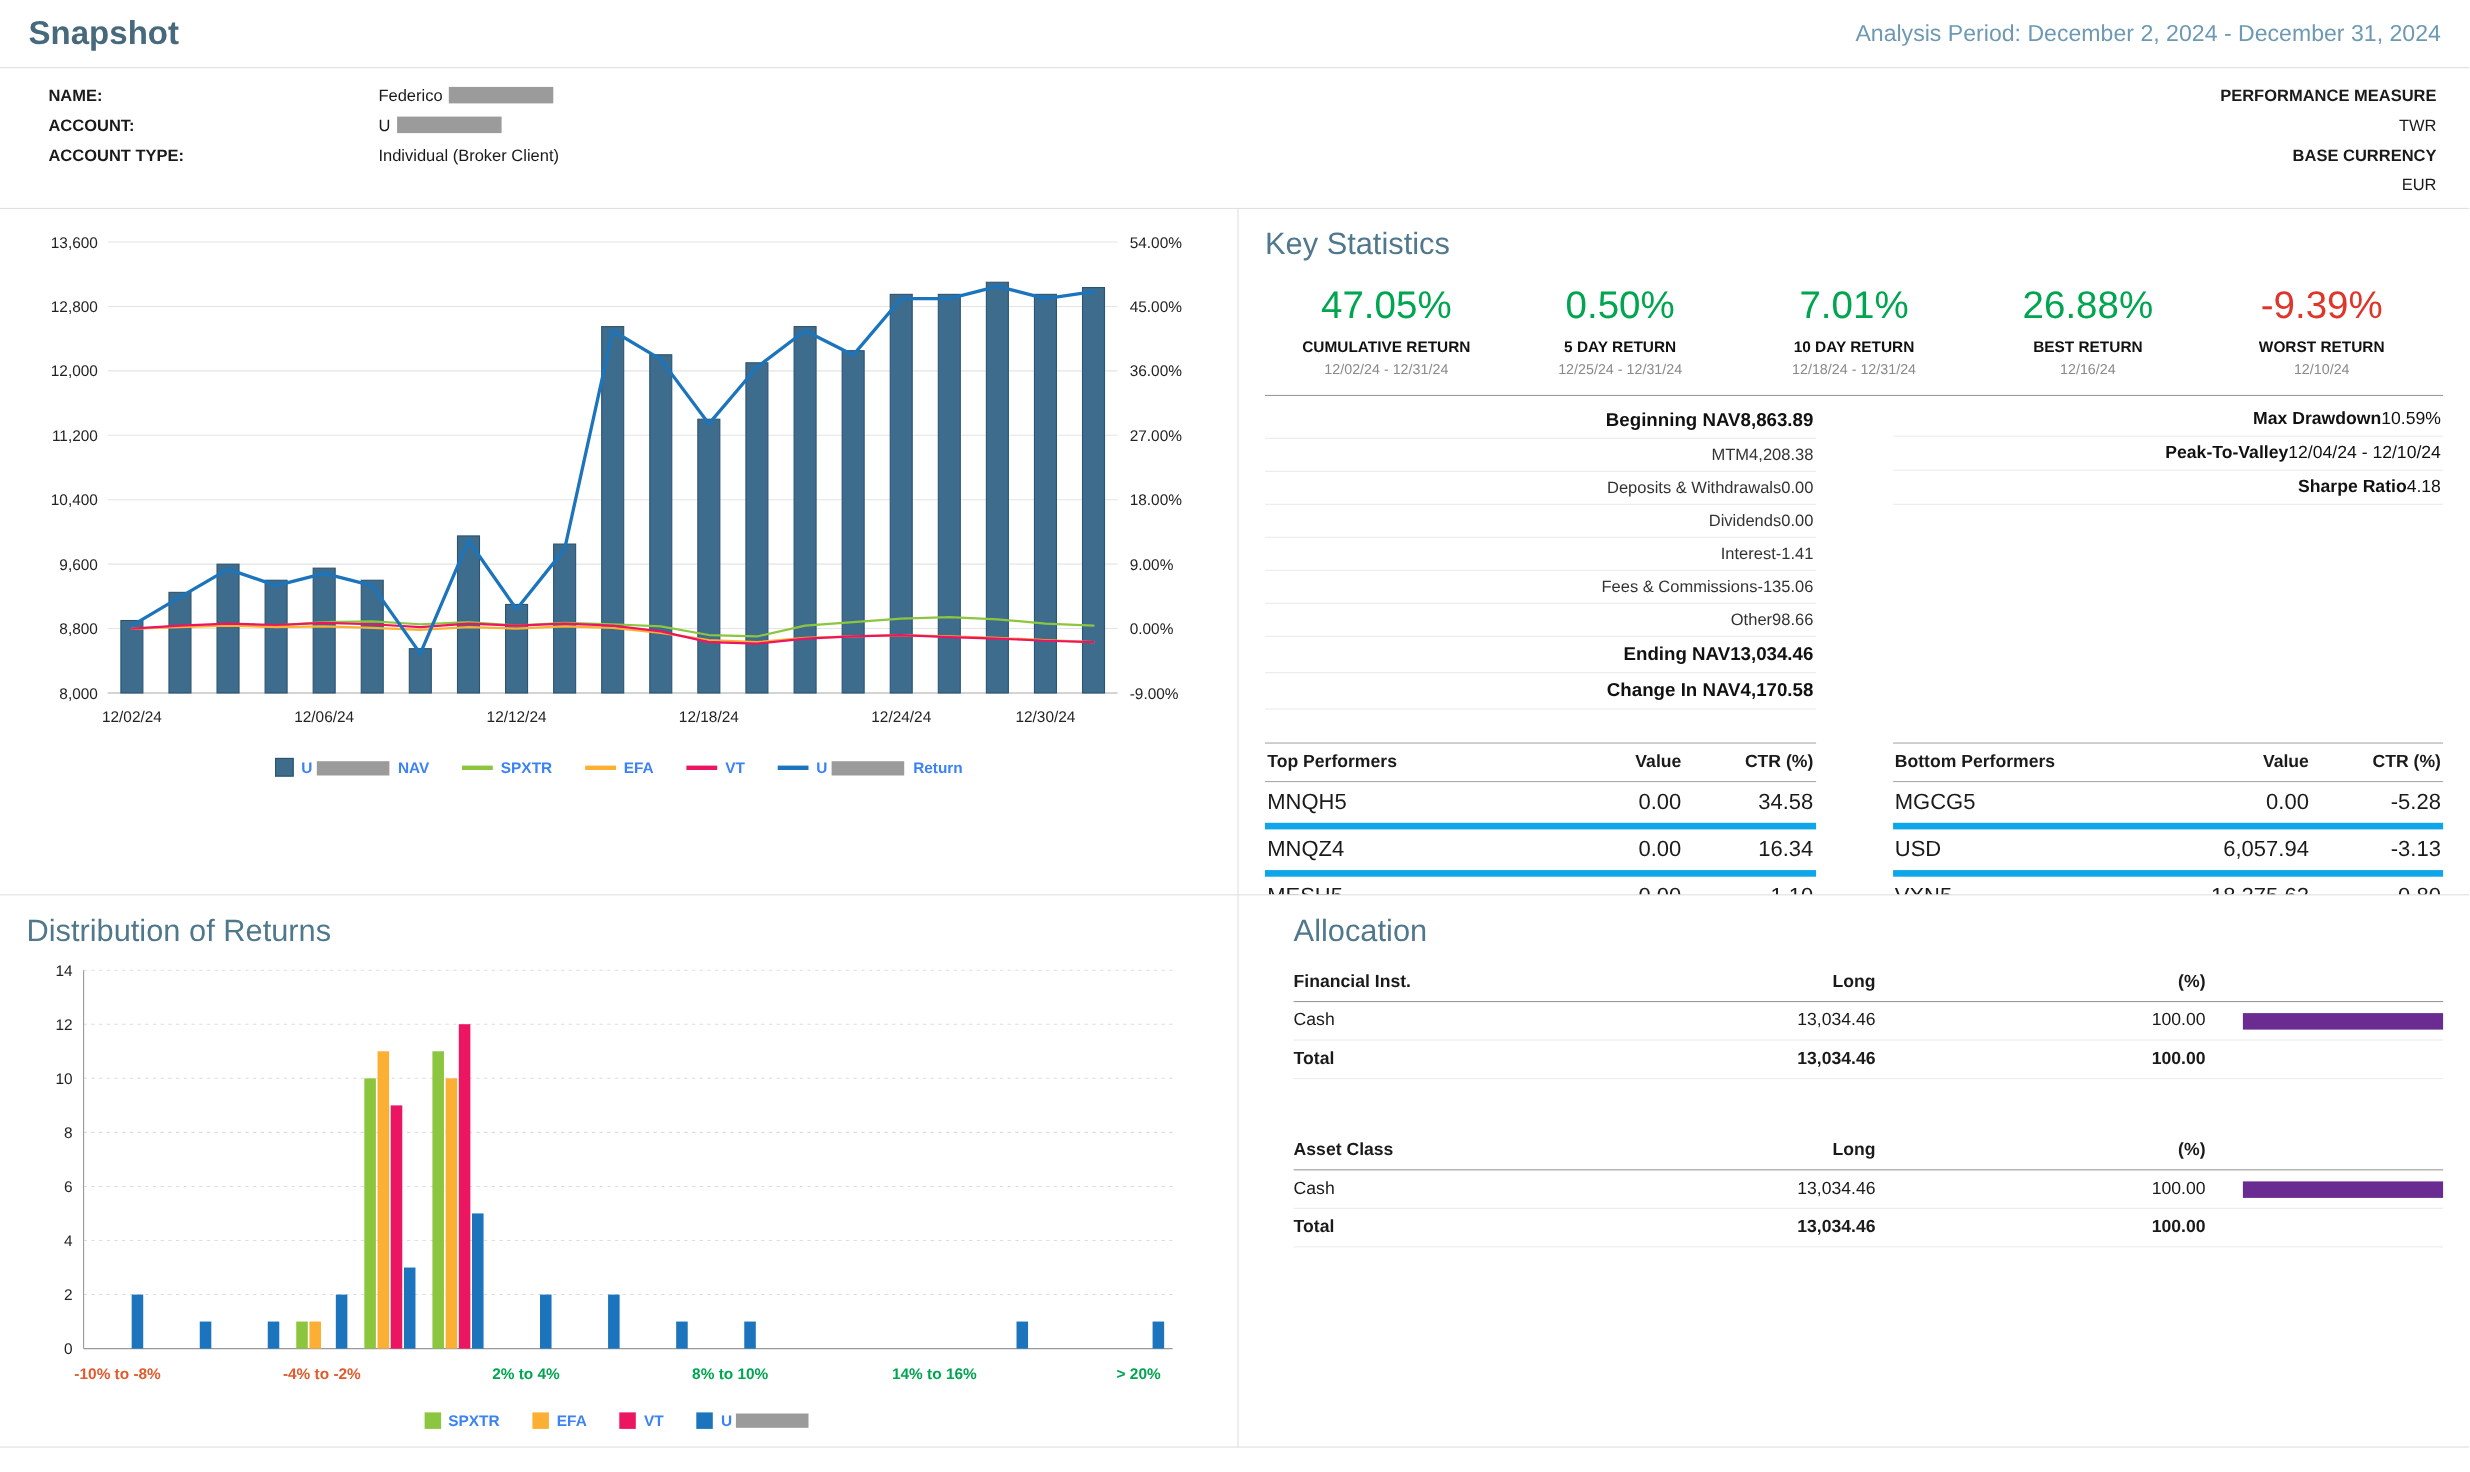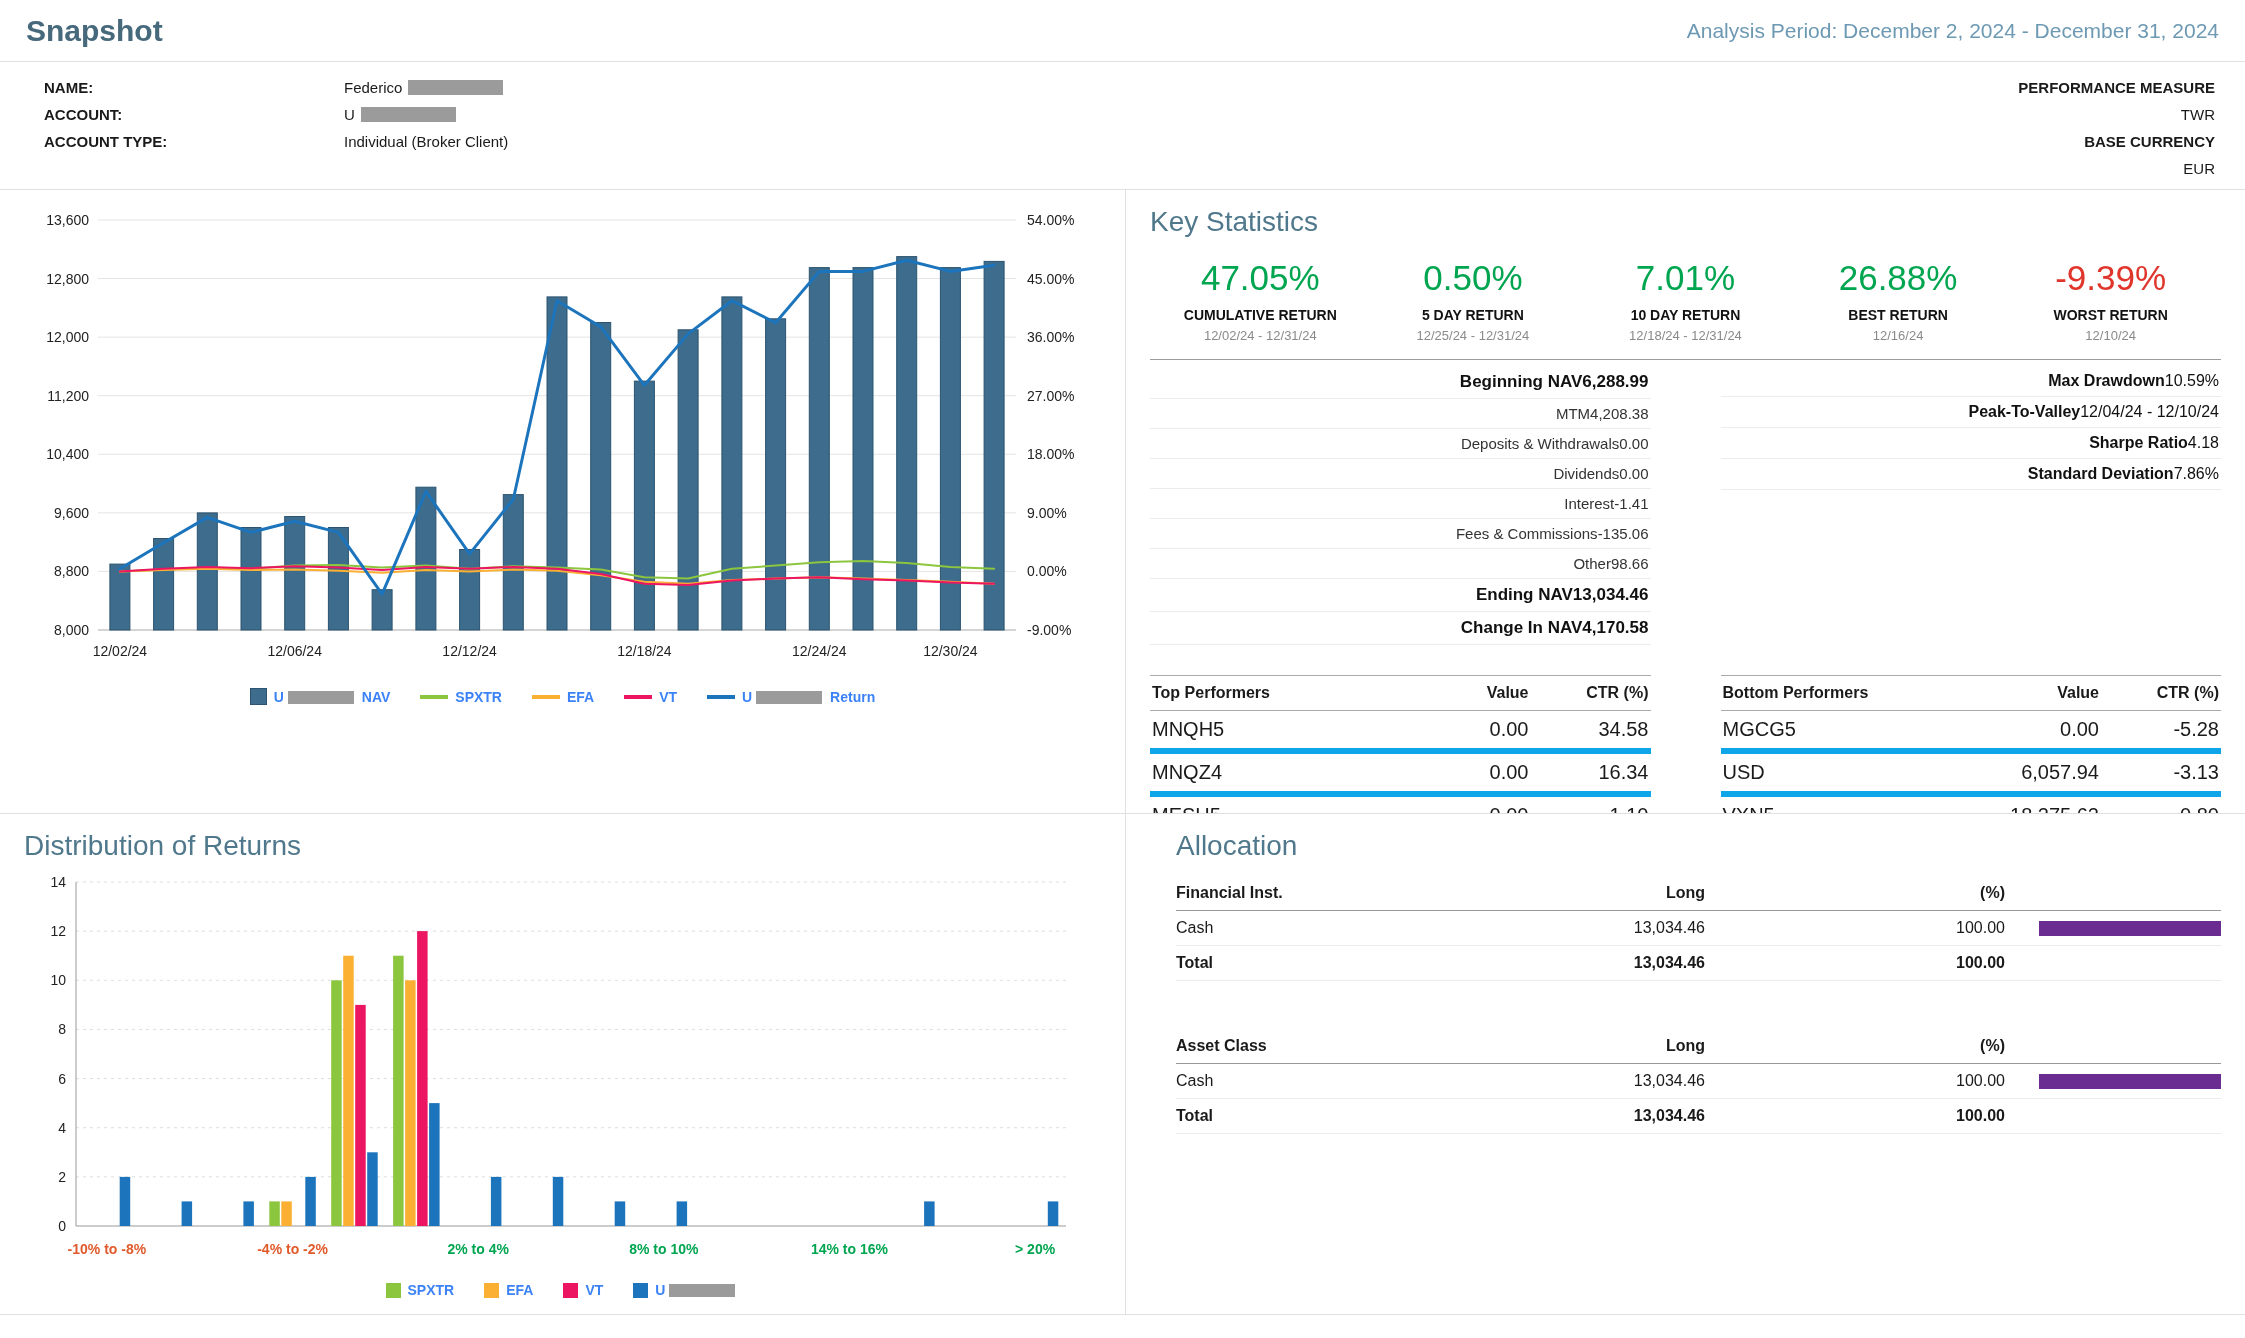--- a/index.html
+++ b/index.html
@@ -222,21 +222,21 @@
             <div class="stat-value" style="color: rgb(224, 53, 43);">-9.39%</div>
             <div class="stat-label">WORST RETURN</div>
             <div class="stat-period">12/10/24</div>
           </div>
         </div>
       <div class="stats-divider"></div>
       <div class="stats-tables">
         <div class="kv-table" id="nav-breakdown">
             <div class="kv-row bold">
               <span class="kv-label">Beginning NAV</span>
-              <span class="kv-value">6,288.99</span>
+              <span class="kv-value">8,863.89</span>
             </div>
             <div class="kv-row">
               <span class="kv-label">MTM</span>
               <span class="kv-value">4,208.38</span>
             </div>
             <div class="kv-row">
               <span class="kv-label">Deposits &amp; Withdrawals</span>
               <span class="kv-value">0.00</span>
             </div>
             <div class="kv-row">
@@ -269,24 +269,20 @@
               <span class="kv-label">Max Drawdown</span>
               <span class="kv-value">10.59%</span>
             </div>
             <div class="kv-row risk">
               <span class="kv-label">Peak-To-Valley</span>
               <span class="kv-value">12/04/24 - 12/10/24</span>
             </div>
             <div class="kv-row risk">
               <span class="kv-label">Sharpe Ratio</span>
               <span class="kv-value">4.18</span>
-            </div>
-            <div class="kv-row risk">
-              <span class="kv-label">Standard Deviation</span>
-              <span class="kv-value">7.86%</span>
             </div>
           </div>
       </div>
       <div class="perf-tables">
         <div class="perf-table" id="top-performers">
             <div class="perf-head">
               <span class="perf-name">Top Performers</span>
               <span class="perf-value">Value</span>
               <span class="perf-ctr">CTR (%)</span>
             </div>

